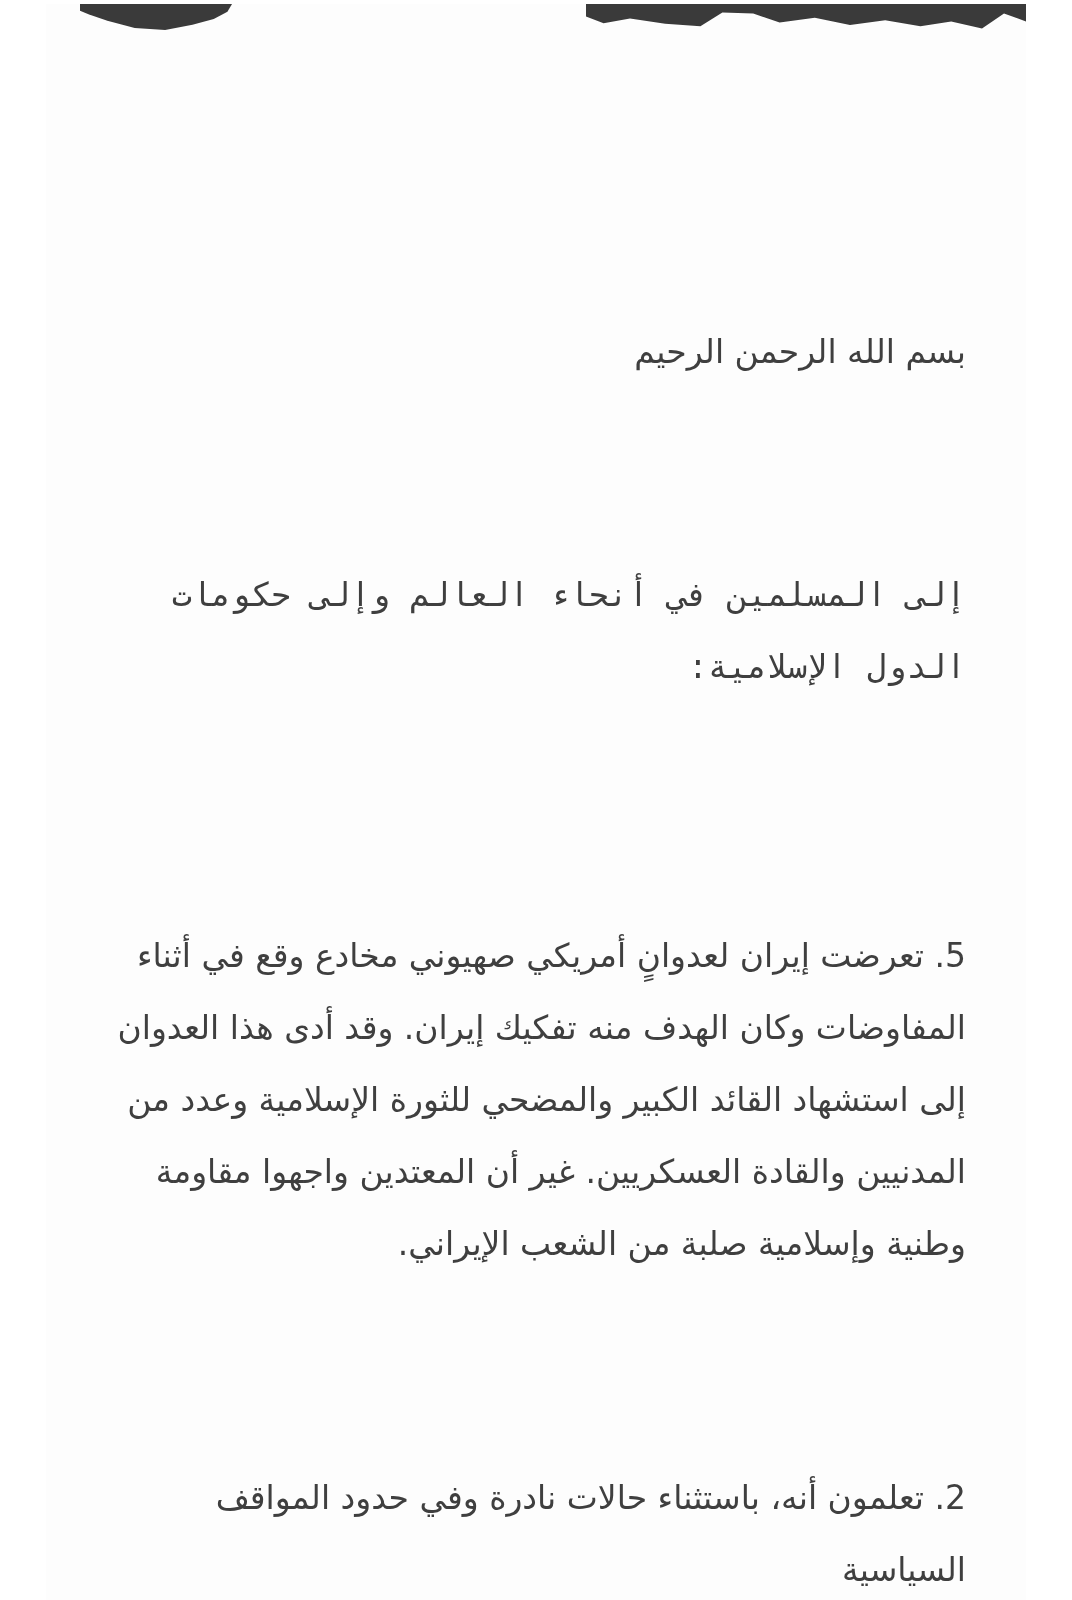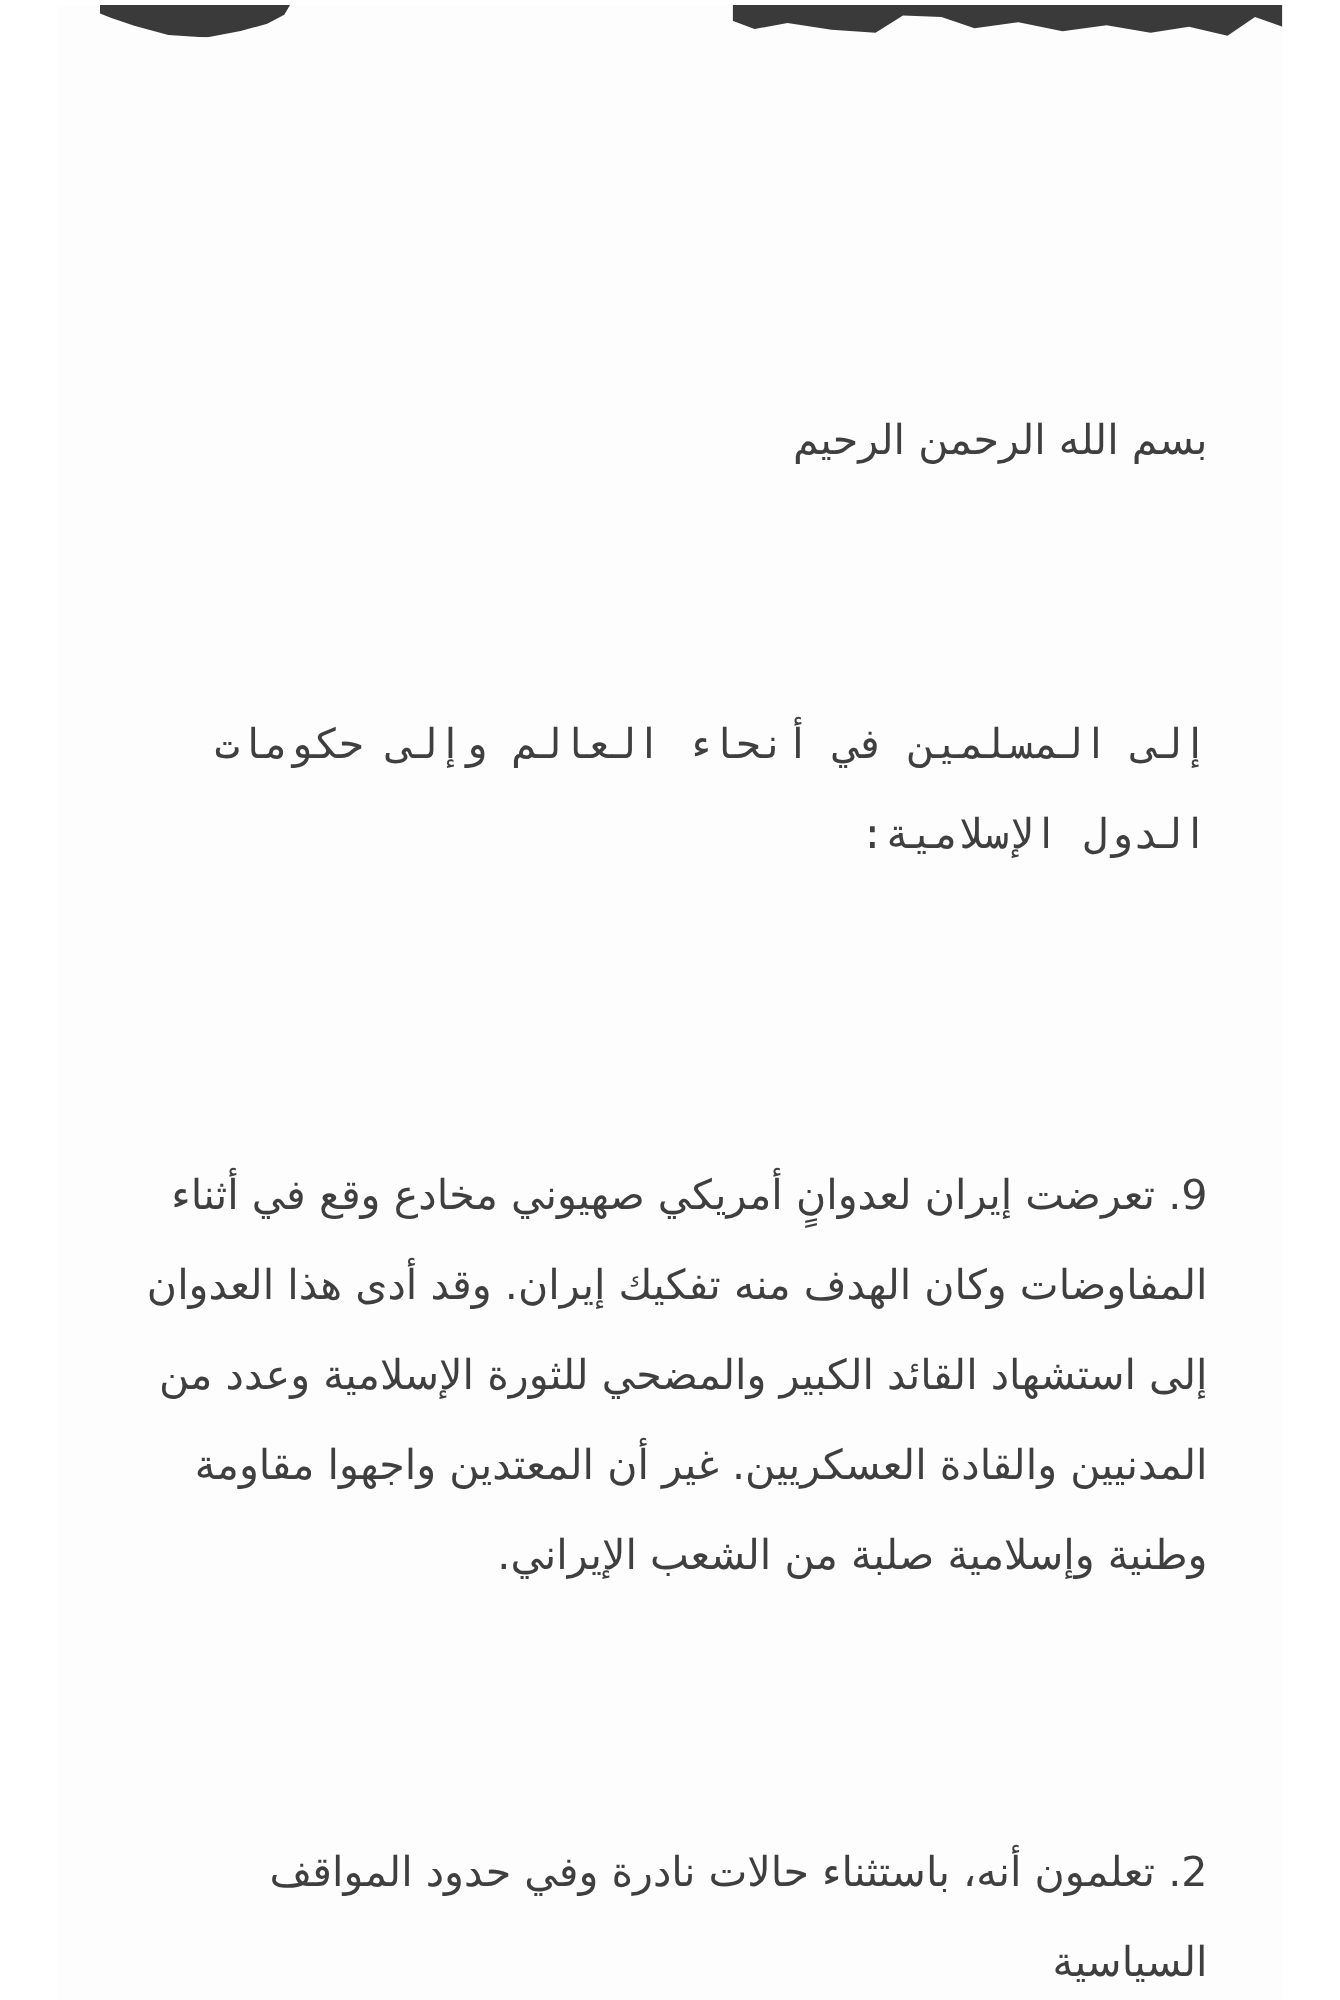--- a/index.html
+++ b/index.html
@@ -67,21 +67,21 @@
   <div class="remnant remnant-left"></div>
 
   <div class="remnant remnant-right"></div>
 
   <div class="content">
 
     <p class="basmala">بسم الله الرحمن الرحيم</p>
 
     <p class="salutation">إلى المسلمين في أنحاء العالم وإلى حكومات الدول الإسلامية:</p>
 
-    <p class="para para-1">9. تعرضت إيران لعدوانٍ أمريكي صهيوني مخادع وقع في أثناء
+    <p class="para para-1">5. تعرضت إيران لعدوانٍ أمريكي صهيوني مخادع وقع في أثناء
 المفاوضات وكان الهدف منه تفكيك إيران. وقد أدى هذا العدوان
 إلى استشهاد القائد الكبير والمضحي للثورة الإسلامية وعدد من
 المدنيين والقادة العسكريين. غير أن المعتدين واجهوا مقاومة
 وطنية وإسلامية صلبة من الشعب الإيراني.</p>
 
     <p class="para para-2">2. تعلمون أنه، باستثناء حالات نادرة وفي حدود المواقف السياسية
 فقط، لم تقف أي دولة إسلامية إلى جانب الشعب الإيراني. ومع ذلك
 استطاع الشعب الإيراني بإرادته القوية أن يقمع العدو المعتدي حتى
 أصبح اليوم عاجزاً عن إيجاد مخرج من هذا المأزق الاستراتيجي.</p>
 

